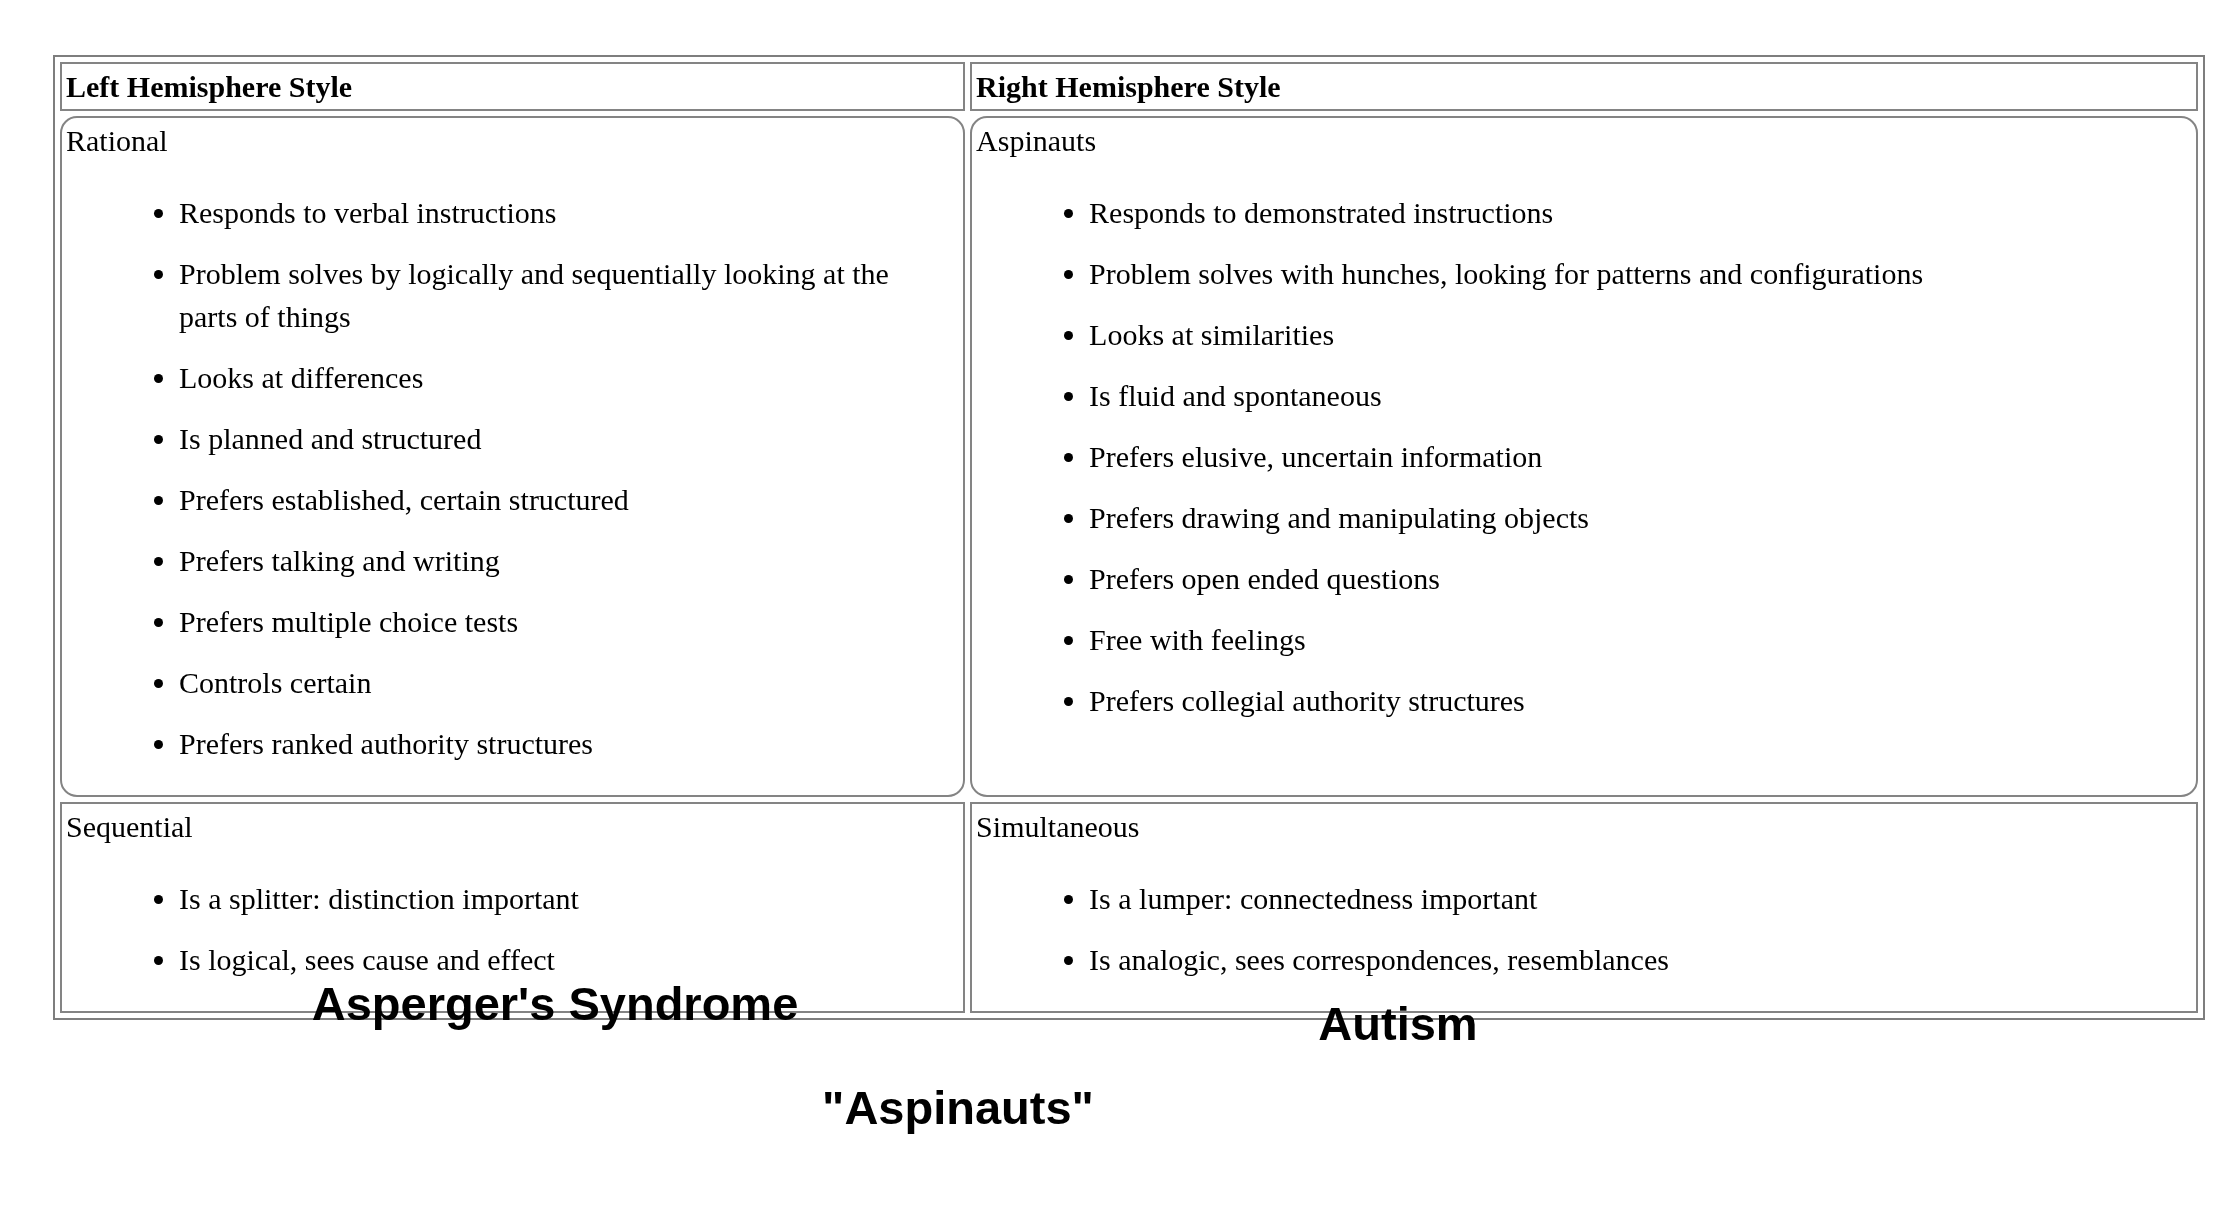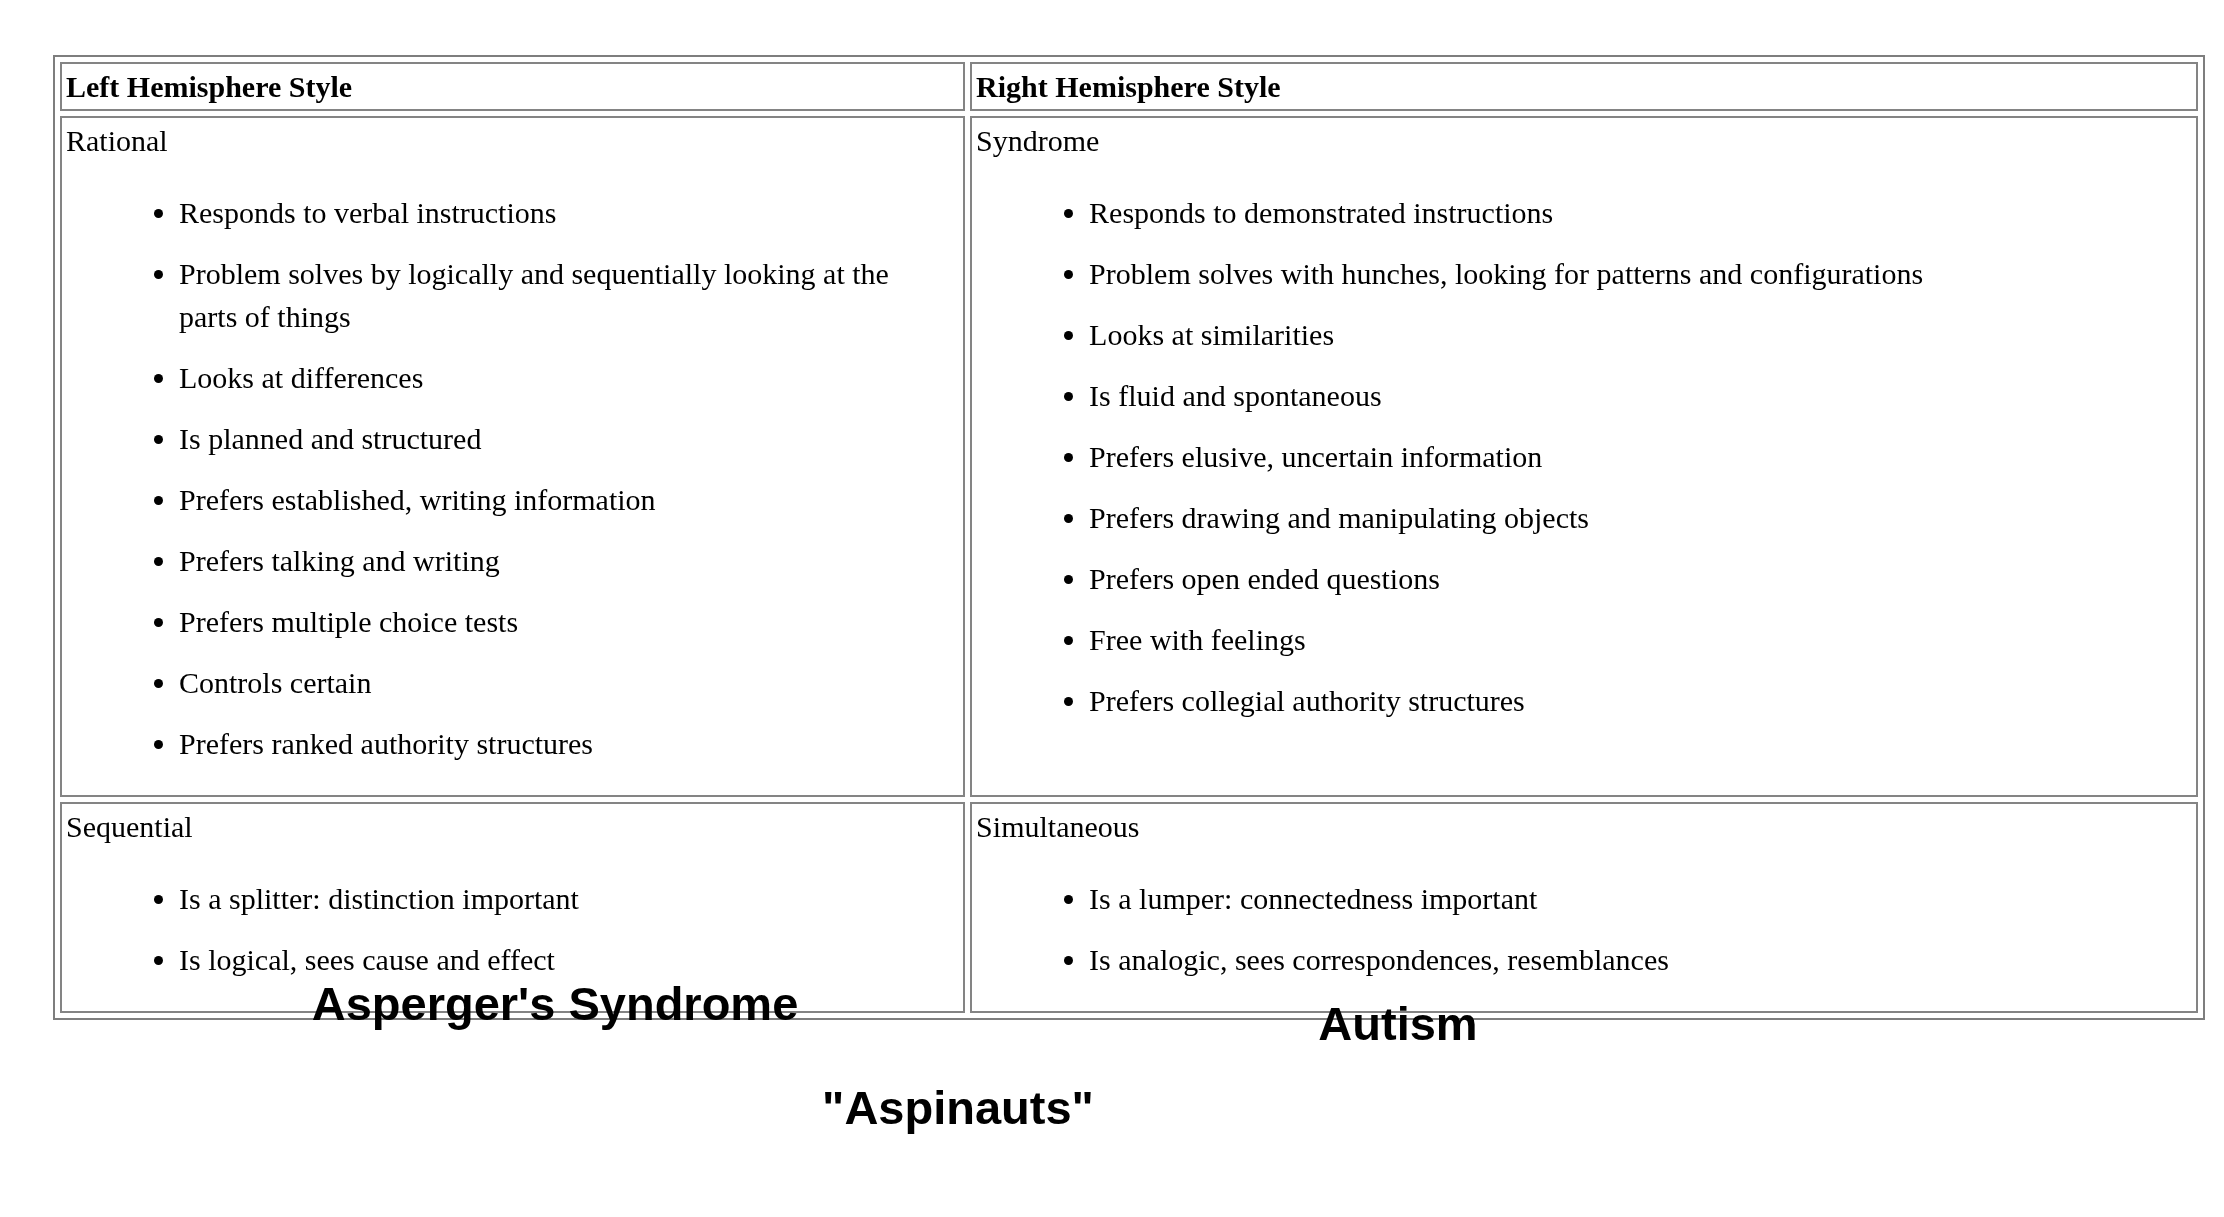--- a/index.html
+++ b/index.html
@@ -38,21 +38,21 @@
     padding: 1px 4px;
     font-size: 30px;
     line-height: 43px;
     color: #000000;
     overflow: hidden;
   }
   tr.header-row td {
     font-weight: bold;
     height: 39px;
   }
-  tr.row-style td    { height: 538px; }
+  tr.row-style td    { height: 538px; border-radius: 17px; }
   tr.row-order td    { height: 199px; }
   tr.row-draws td    { height: 84px; }
 
   .cell-title { margin: 0; }
 
   table.hemi ul {
     margin: 29px 0 29px 0;
     padding: 0 0 0 95px;
     list-style: disc outside;
   }
@@ -93,29 +93,29 @@
     </tr>
 
     <tr class="row-style">
       <td>
         <div class="cell-title">Rational</div>
         <ul>
               <li>Responds to verbal instructions</li>
               <li>Problem solves by logically and sequentially looking at the parts of things</li>
               <li>Looks at differences</li>
               <li>Is planned and structured</li>
-              <li>Prefers established, writing information</li>
+              <li>Prefers established, certain structured</li>
               <li>Prefers talking and writing</li>
               <li>Prefers multiple choice tests</li>
               <li>Controls certain</li>
               <li>Prefers ranked authority structures</li>
             </ul>
       </td>
       <td>
-        <div class="cell-title">Syndrome</div>
+        <div class="cell-title">Aspinauts</div>
         <ul>
               <li>Responds to demonstrated instructions</li>
               <li>Problem solves with hunches, looking for patterns and configurations</li>
               <li>Looks at similarities</li>
               <li>Is fluid and spontaneous</li>
               <li>Prefers elusive, uncertain information</li>
               <li>Prefers drawing and manipulating objects</li>
               <li>Prefers open ended questions</li>
               <li>Free with feelings</li>
               <li>Prefers collegial authority structures</li>

